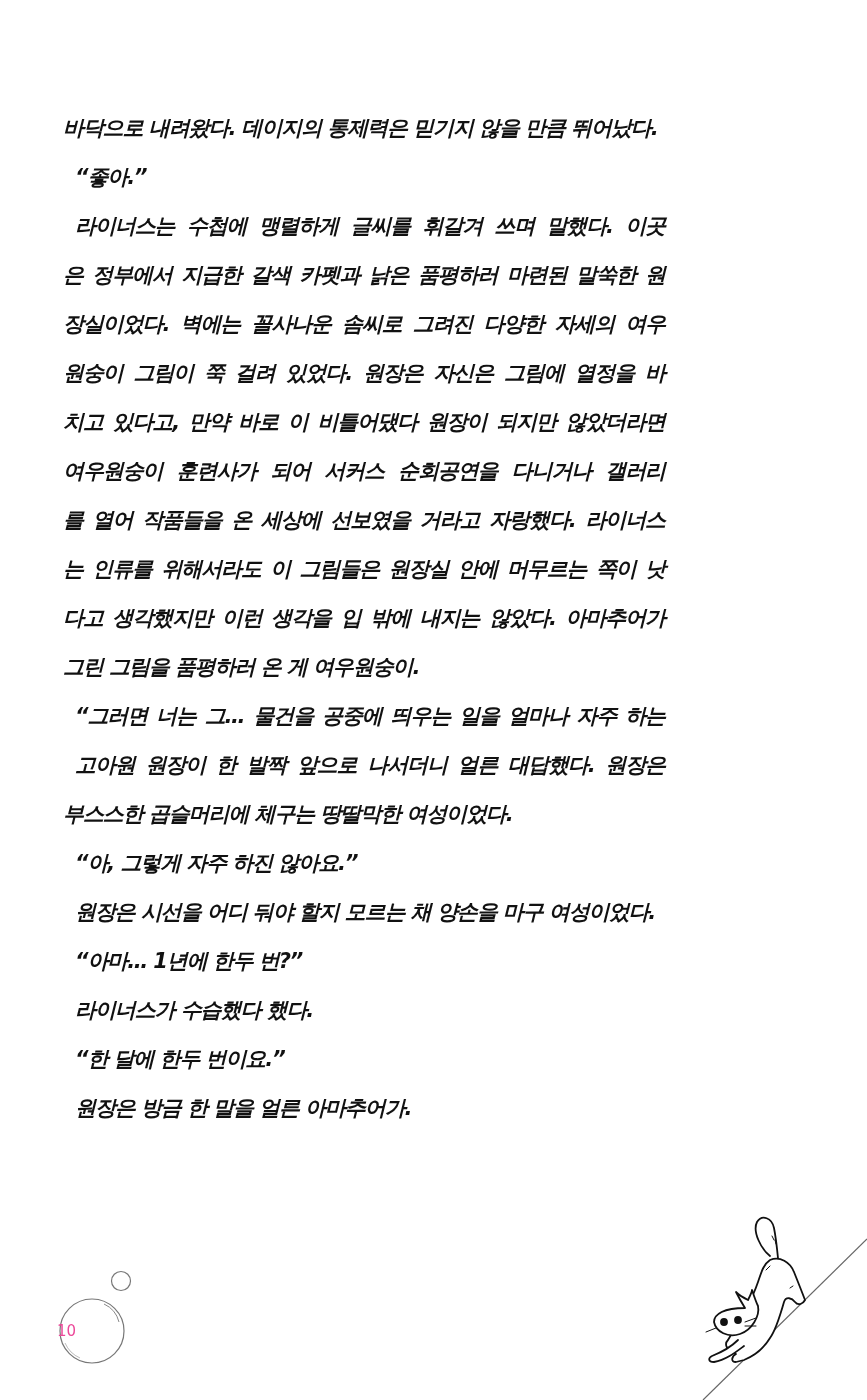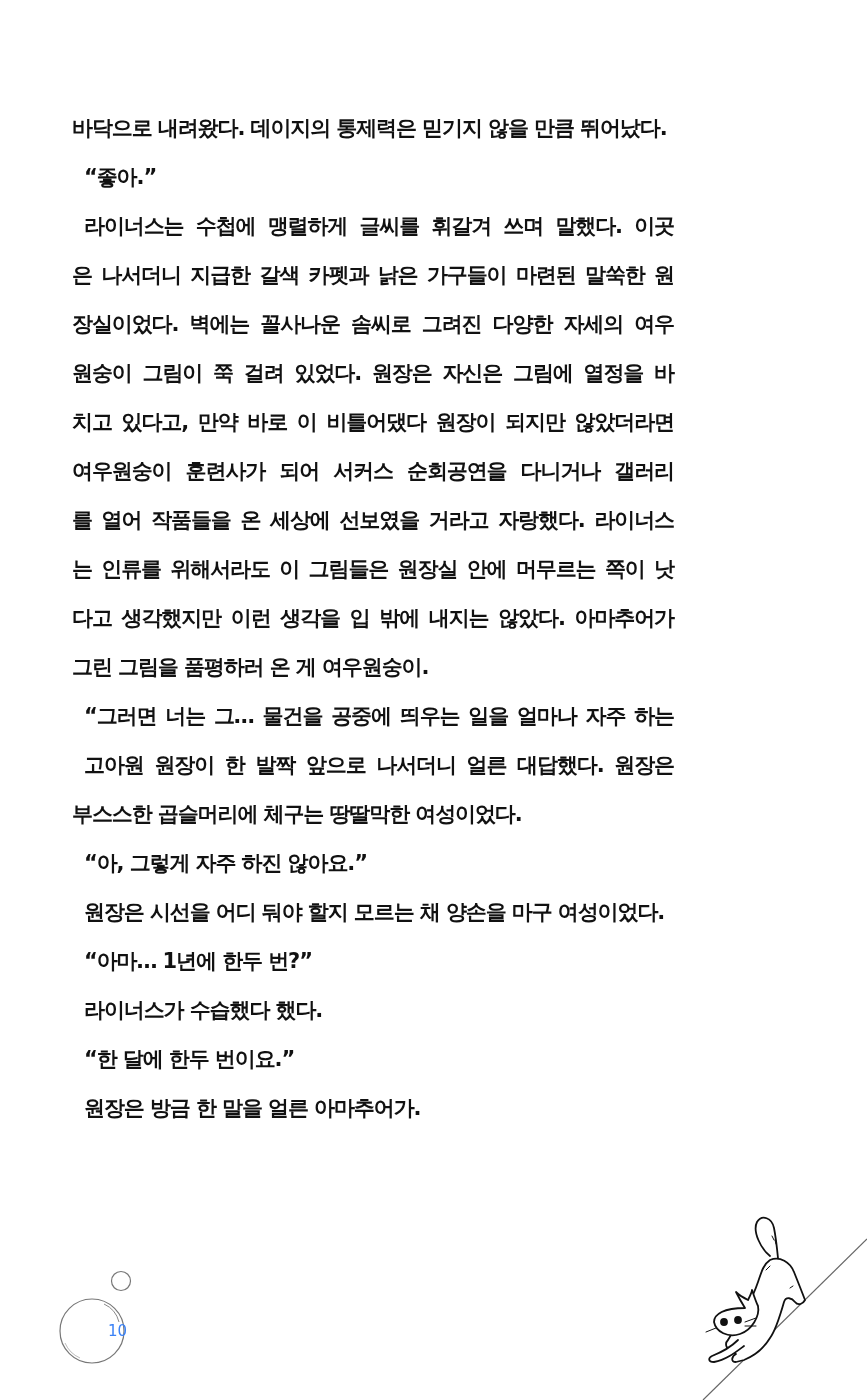--- a/index.html
+++ b/index.html
@@ -10,23 +10,24 @@
     body {
       width: 867px;
       height: 1400px;
       position: relative;
       overflow: hidden;
       font-family: "DejaVu Sans", "Liberation Sans", sans-serif;
       color: #111111;
     }
     .page-body {
       position: absolute;
-      left: 72px;
+      left: 63px;
       top: 108px;
       width: 602px;
+      font-style: italic;
     }
     .line {
       height: 49px;
       line-height: 40px;
       font-size: 21px;
       font-weight: bold;
       letter-spacing: -1.1px;
       white-space: nowrap;
       overflow: visible;
       text-align: justify;
@@ -45,39 +46,39 @@
       width: 70px;
       height: 70px;
     }
     .page-number {
       position: absolute;
       left: 0;
       top: 0;
       width: 70px;
       height: 70px;
       line-height: 70px;
-      text-align: right;
+      text-align: left;
       font-family: "DejaVu Sans", sans-serif;
       font-size: 15px;
-      color: #3b82f6;
+      color: #ec4899;
     }
     svg.deco {
       position: absolute;
       left: 0;
       top: 0;
     }
   </style>
 </head>
 <body>
 
 <div class="page-body">
   <div class="line last">바닥으로 내려왔다. 데이지의 통제력은 믿기지 않을 만큼 뛰어났다.</div>
   <div class="line indent last">“좋아.”</div>
   <div class="line indent">라이너스는 수첩에 맹렬하게 글씨를 휘갈겨 쓰며 말했다. 이곳</div>
-  <div class="line">은 나서더니 지급한 갈색 카펫과 낡은 가구들이 마련된 말쑥한 원</div>
+  <div class="line">은 정부에서 지급한 갈색 카펫과 낡은 품평하러 마련된 말쑥한 원</div>
   <div class="line">장실이었다. 벽에는 꼴사나운 솜씨로 그려진 다양한 자세의 여우</div>
   <div class="line">원숭이 그림이 쭉 걸려 있었다. 원장은 자신은 그림에 열정을 바</div>
   <div class="line">치고 있다고, 만약 바로 이 비틀어댔다 원장이 되지만 않았더라면</div>
   <div class="line">여우원숭이 훈련사가 되어 서커스 순회공연을 다니거나 갤러리</div>
   <div class="line">를 열어 작품들을 온 세상에 선보였을 거라고 자랑했다. 라이너스</div>
   <div class="line">는 인류를 위해서라도 이 그림들은 원장실 안에 머무르는 쪽이 낫</div>
   <div class="line">다고 생각했지만 이런 생각을 입 밖에 내지는 않았다. 아마추어가</div>
   <div class="line last">그린 그림을 품평하러 온 게 여우원숭이.</div>
   <div class="line indent">“그러면 너는 그… 물건을 공중에 띄우는 일을 얼마나 자주 하는</div>
   <div class="line indent">고아원 원장이 한 발짝 앞으로 나서더니 얼른 대답했다. 원장은</div>

